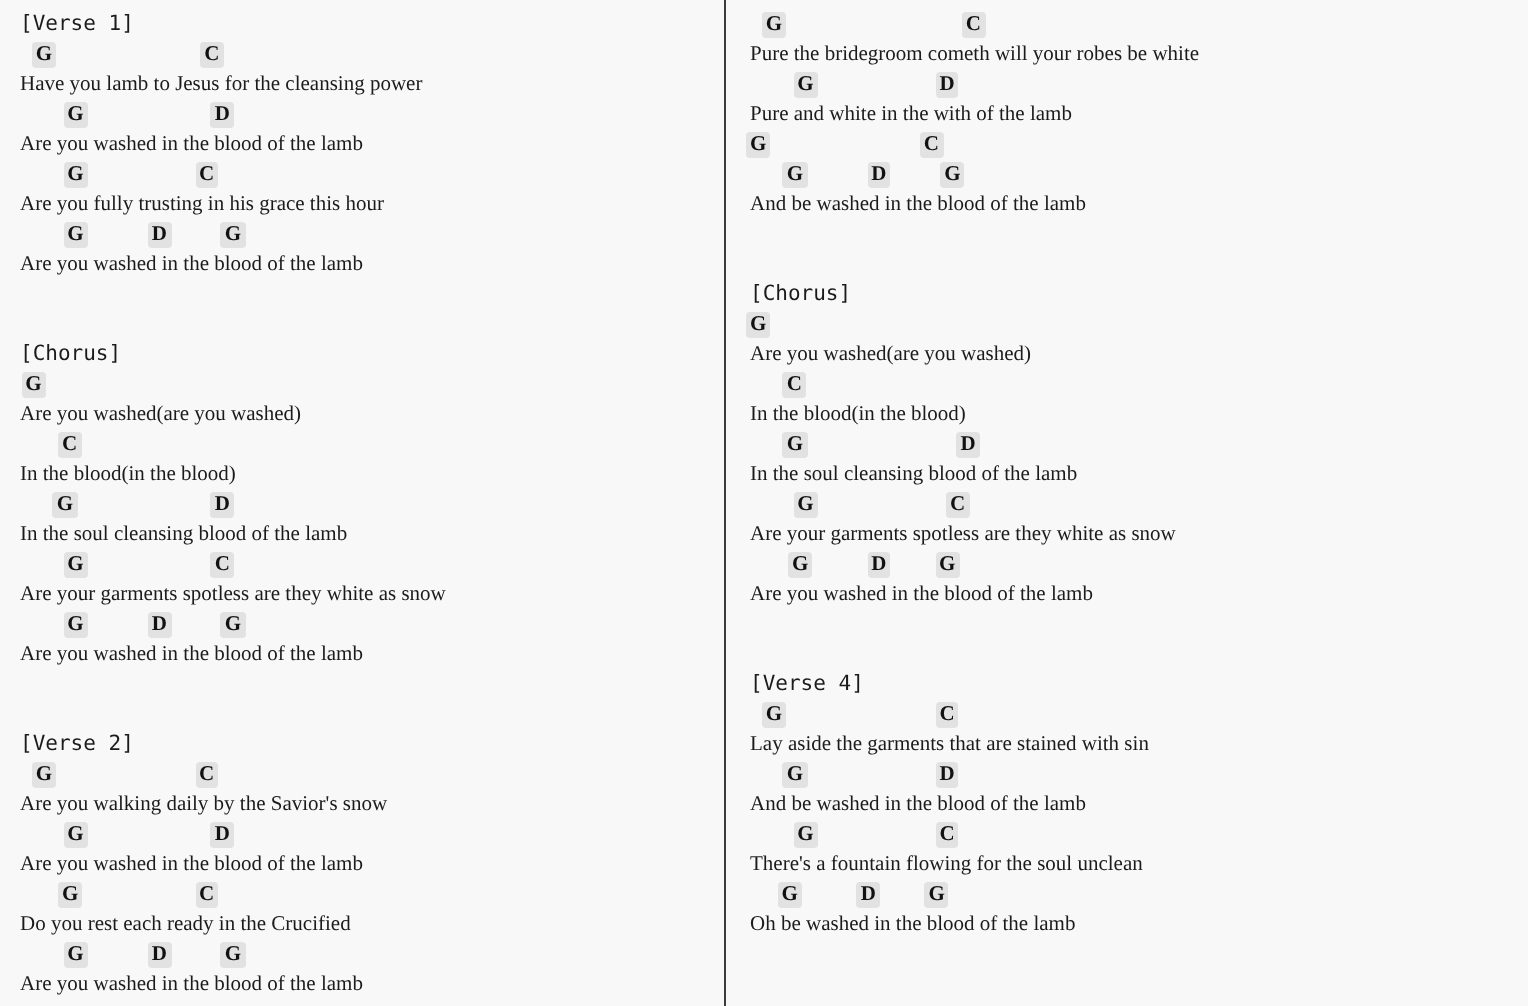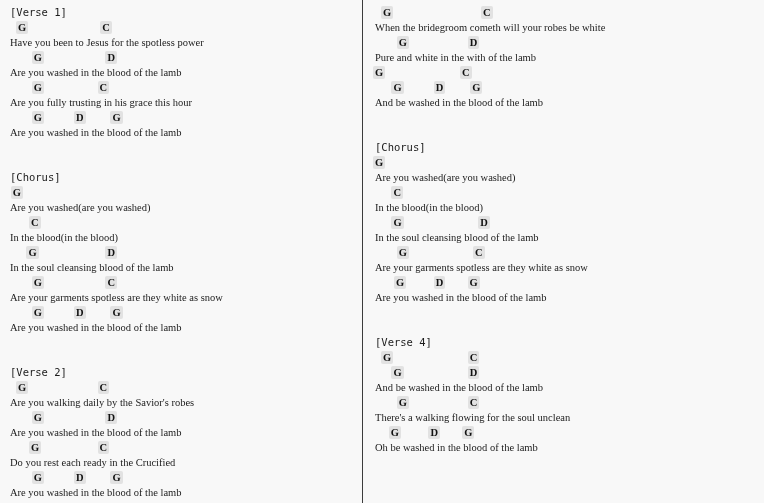--- a/index.html
+++ b/index.html
@@ -57,21 +57,21 @@
   }
 </style>
 </head>
 <body>
 
 <div class="sheet">
   <div class="col col-left">
       <div class="section">
         <div class="section-label">[Verse 1]</div>
         <div class="line">   <span class="chord">G</span>                             <span class="chord">C</span></div>
-        <div class="line">Have you been to Jesus for the spotless power</div>
+        <div class="line">Have you lamb to Jesus for the cleansing power</div>
         <div class="line">         <span class="chord">G</span>                         <span class="chord">D</span></div>
         <div class="line">Are you washed in the blood of the lamb</div>
         <div class="line">         <span class="chord">G</span>                      <span class="chord">C</span></div>
         <div class="line">Are you fully trusting in his grace this hour</div>
         <div class="line">         <span class="chord">G</span>             <span class="chord">D</span>           <span class="chord">G</span></div>
         <div class="line">Are you washed in the blood of the lamb</div>
       </div>
       <div class="section">
         <div class="section-label">[Chorus]</div>
         <div class="line"> <span class="chord">G</span></div>
@@ -81,34 +81,34 @@
         <div class="line">       <span class="chord">G</span>                           <span class="chord">D</span></div>
         <div class="line">In the soul cleansing blood of the lamb</div>
         <div class="line">         <span class="chord">G</span>                         <span class="chord">C</span></div>
         <div class="line">Are your garments spotless are they white as snow</div>
         <div class="line">         <span class="chord">G</span>             <span class="chord">D</span>           <span class="chord">G</span></div>
         <div class="line">Are you washed in the blood of the lamb</div>
       </div>
       <div class="section">
         <div class="section-label">[Verse 2]</div>
         <div class="line">   <span class="chord">G</span>                            <span class="chord">C</span></div>
-        <div class="line">Are you walking daily by the Savior's robes</div>
+        <div class="line">Are you walking daily by the Savior's snow</div>
         <div class="line">         <span class="chord">G</span>                         <span class="chord">D</span></div>
         <div class="line">Are you washed in the blood of the lamb</div>
         <div class="line">        <span class="chord">G</span>                       <span class="chord">C</span></div>
         <div class="line">Do you rest each ready in the Crucified</div>
         <div class="line">         <span class="chord">G</span>             <span class="chord">D</span>           <span class="chord">G</span></div>
         <div class="line">Are you washed in the blood of the lamb</div>
       </div>
     </div>
   <div class="divider"></div>
   <div class="col col-right">
       <div class="section">
         <div class="line">   <span class="chord">G</span>                                   <span class="chord">C</span></div>
-        <div class="line">When the bridegroom cometh will your robes be white</div>
+        <div class="line">Pure the bridegroom cometh will your robes be white</div>
         <div class="line">         <span class="chord">G</span>                        <span class="chord">D</span></div>
         <div class="line">Pure and white in the with of the lamb</div>
         <div class="line"><span class="chord">G</span>                              <span class="chord">C</span></div>
         <div class="line">       <span class="chord">G</span>             <span class="chord">D</span>           <span class="chord">G</span></div>
         <div class="line">And be washed in the blood of the lamb</div>
       </div>
       <div class="section">
         <div class="section-label">[Chorus]</div>
         <div class="line"><span class="chord">G</span></div>
         <div class="line">Are you washed(are you washed)</div>
@@ -117,21 +117,22 @@
         <div class="line">       <span class="chord">G</span>                              <span class="chord">D</span></div>
         <div class="line">In the soul cleansing blood of the lamb</div>
         <div class="line">         <span class="chord">G</span>                          <span class="chord">C</span></div>
         <div class="line">Are your garments spotless are they white as snow</div>
         <div class="line">        <span class="chord">G</span>            <span class="chord">D</span>          <span class="chord">G</span></div>
         <div class="line">Are you washed in the blood of the lamb</div>
       </div>
       <div class="section">
         <div class="section-label">[Verse 4]</div>
         <div class="line">   <span class="chord">G</span>                              <span class="chord">C</span></div>
+        <div class="line">Lay aside the garments that are stained with sin</div>
         <div class="line">       <span class="chord">G</span>                          <span class="chord">D</span></div>
         <div class="line">And be washed in the blood of the lamb</div>
         <div class="line">         <span class="chord">G</span>                        <span class="chord">C</span></div>
-        <div class="line">There's a walking flowing for the soul unclean</div>
+        <div class="line">There's a fountain flowing for the soul unclean</div>
         <div class="line">      <span class="chord">G</span>            <span class="chord">D</span>          <span class="chord">G</span></div>
         <div class="line">Oh be washed in the blood of the lamb</div>
       </div>
     </div>
 </div>
 
 </body></html>

